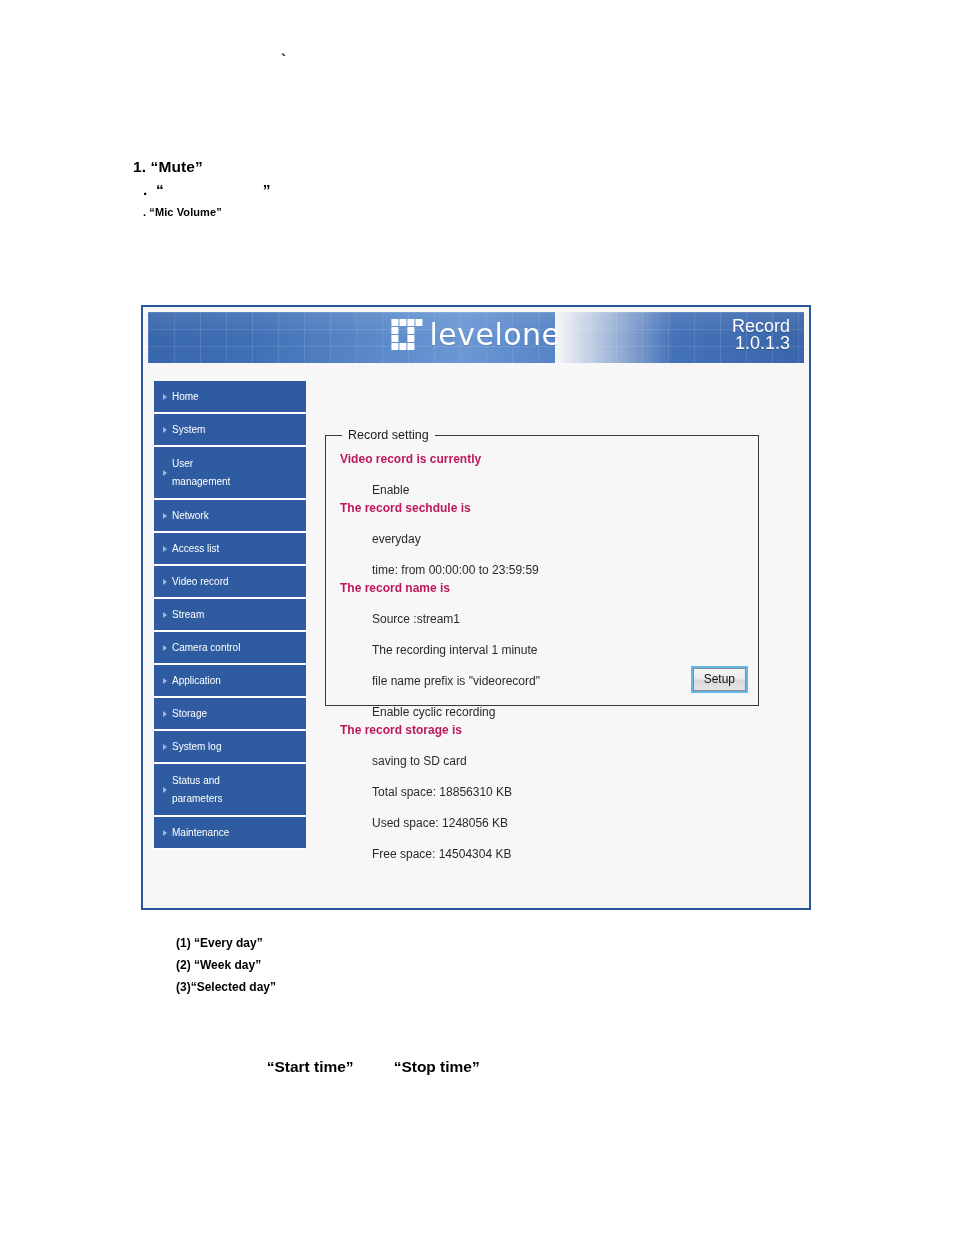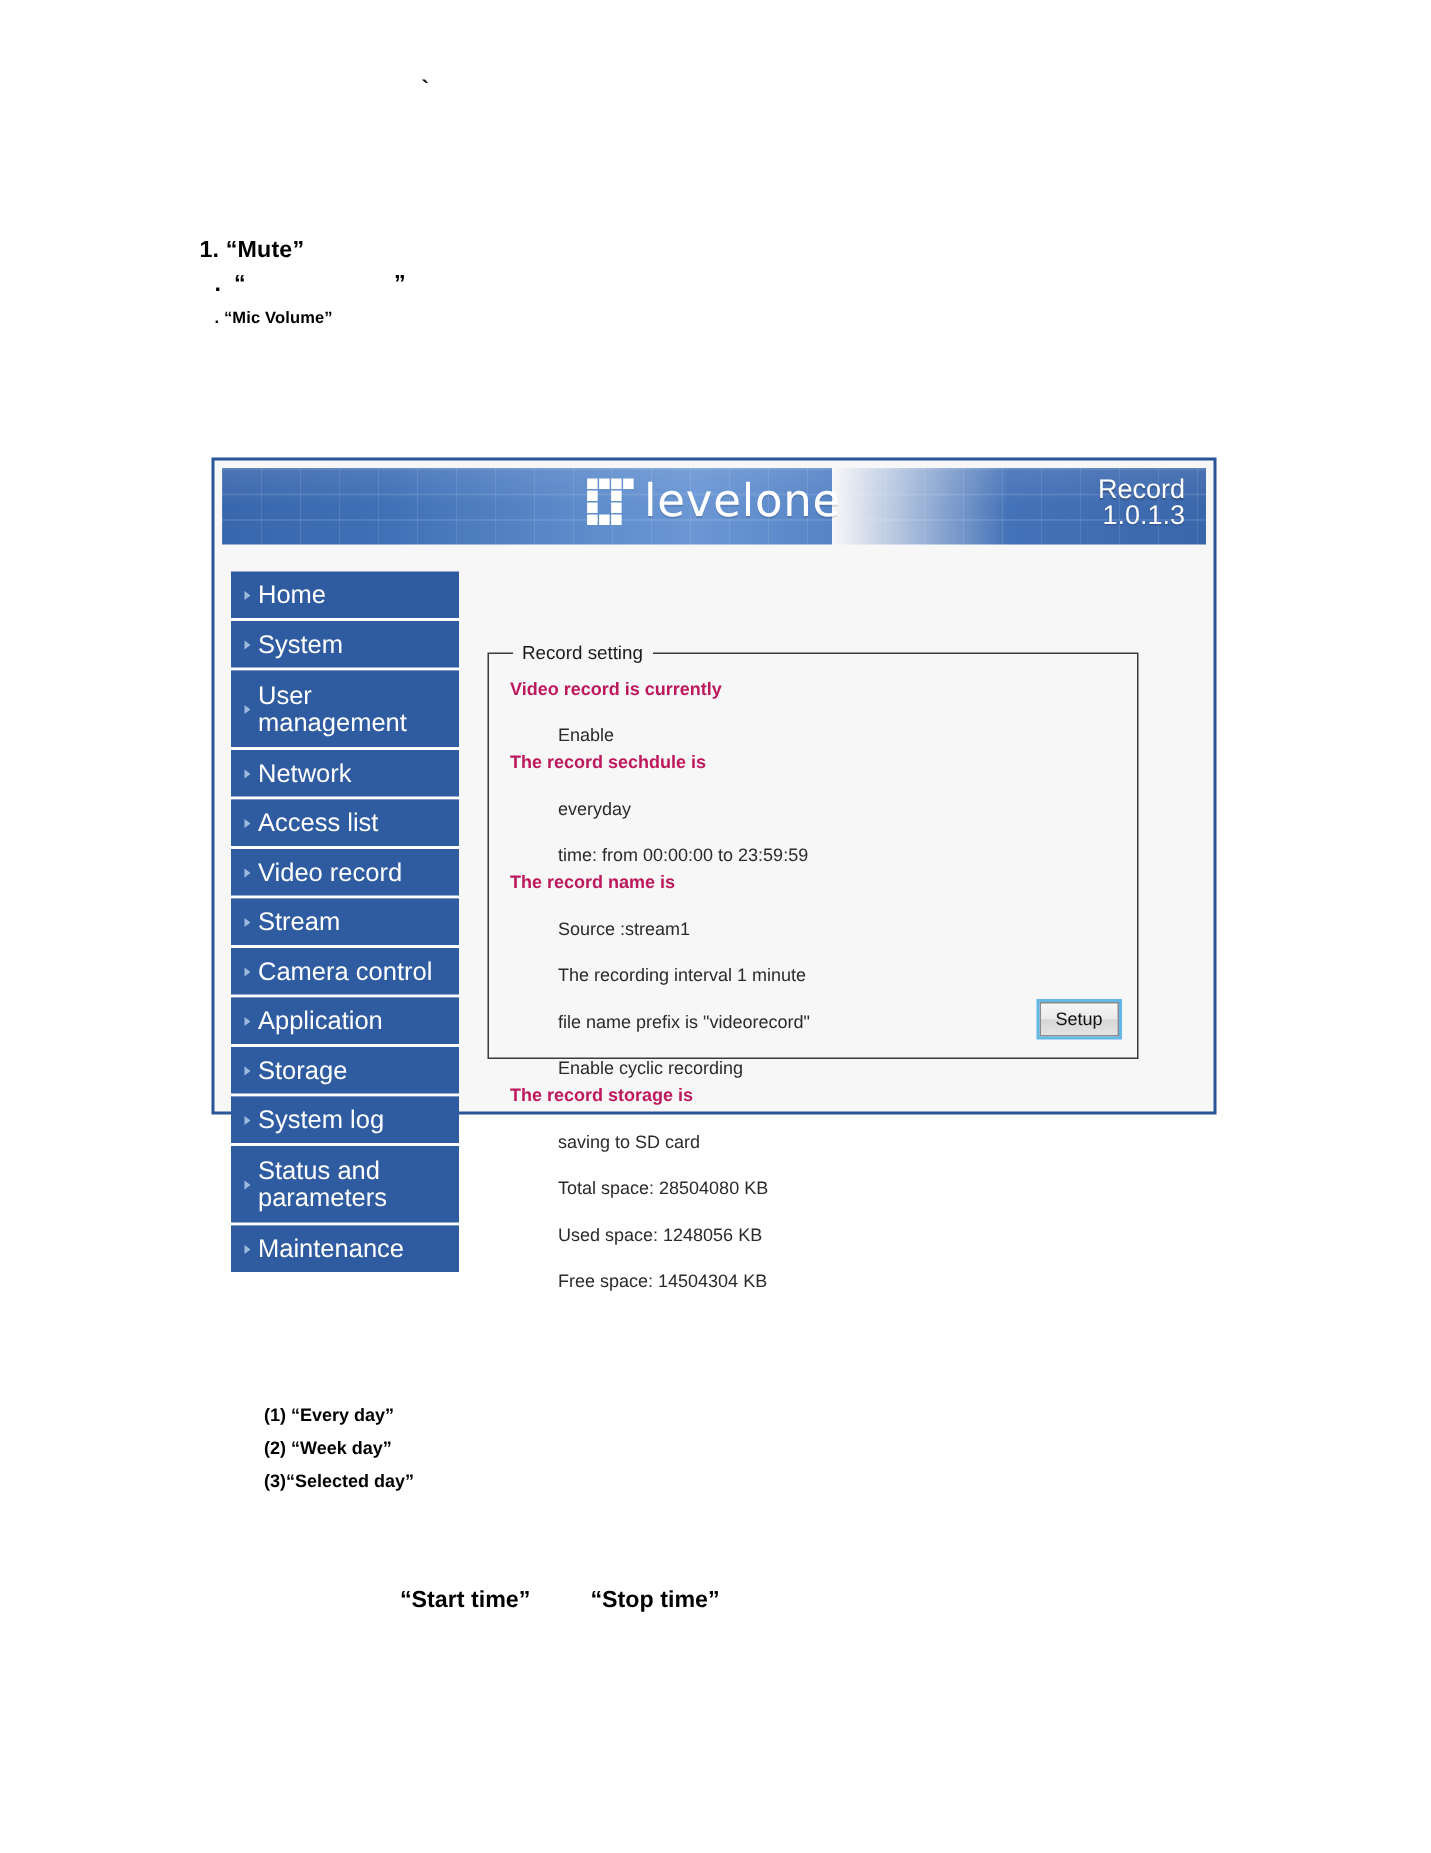--- a/index.html
+++ b/index.html
@@ -74,21 +74,21 @@
     display: inline-block;
     width: 40px;
   }
 
   
   .shot {
     position: absolute;
     left: 141px;
     top: 305px;
     width: 670px;
-    height: 438px;
+    height: 605px;
     border: 2px solid #2a5699;
     background: #f7f7f7;
     box-sizing: border-box;
   }
 
   
   .shot-header {
     position: relative;
     height: 51px;
     margin: 5px 5px 0 5px;
@@ -175,21 +175,21 @@
 
   .sidebar {
     position: absolute;
     left: 6px;
     top: 18px;
     width: 152px;
   }
   .nav-item {
     background: #2f5ca0;
     color: #ffffff;
-    font-size: 17px;
+    font-size: 10px;
     border-bottom: 2px solid #ffffff;
     padding: 0 0 0 18px;
     height: 33px;
     display: flex;
     align-items: center;
     position: relative;
     box-sizing: border-box;
     font-family: "Liberation Sans", sans-serif;
   }
   .nav-item.two-line {
@@ -375,21 +375,21 @@
         <div class="panel-line val">time: from 00:00:00 to 23:59:59</div>
 
         <div class="panel-line head">The record name is</div>
         <div class="panel-line val">Source :stream1</div>
         <div class="panel-line val">The recording interval 1 minute</div>
         <div class="panel-line val">file name prefix is "videorecord"</div>
         <div class="panel-line val">Enable cyclic recording</div>
 
         <div class="panel-line head">The record storage is</div>
         <div class="panel-line val">saving to SD card</div>
-        <div class="panel-line val">Total space: 28504080 KB</div>
+        <div class="panel-line val">Total space: 18856310 KB</div>
         <div class="panel-line val">Used space: 1248056 KB</div>
         <div class="panel-line val">Free space: 14504304 KB</div>
 
         <div class="setup-wrap">
           <button class="setup-btn">Setup</button>
         </div>
       </fieldset>
     </section>
 
   </div>

